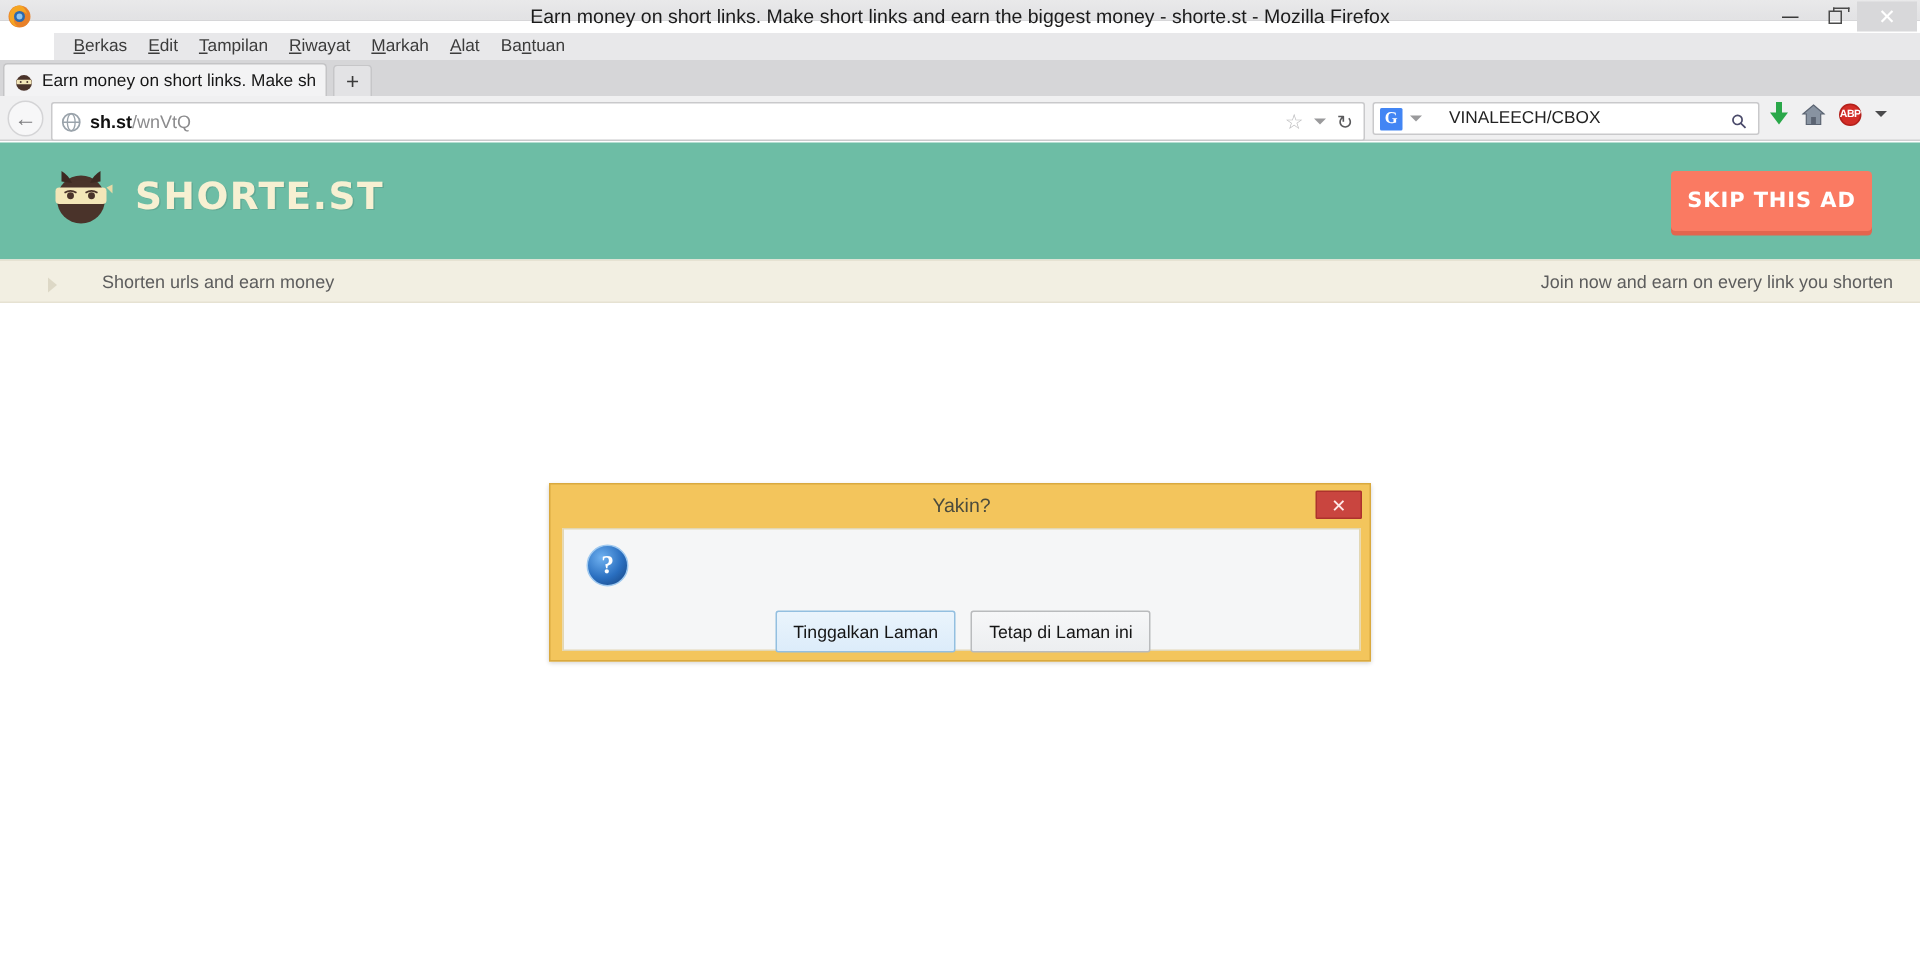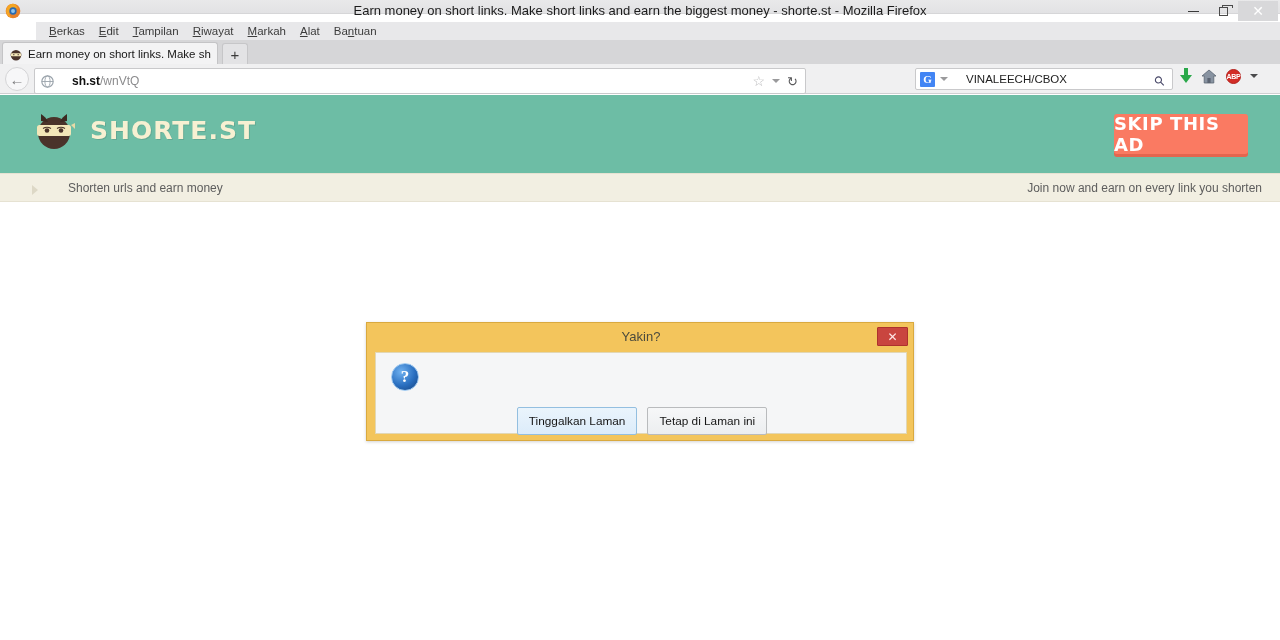--- a/index.html
+++ b/index.html
@@ -80,23 +80,23 @@
     background:#f0f0f1; border-bottom:1px solid #cfcfd1;
     display:flex; align-items:center;
   }
   .backbtn {
     position:absolute; left:5px; top:3px; width:24px; height:24px;
     border-radius:50%; background:#f7f7f8; border:1px solid #d4d4d6;
     display:flex; align-items:center; justify-content:center;
     color:#7b7b7d; font-size:15px;
   }
   .urlbar {
-    position:absolute; left:34px; top:4px; width:772px; height:22px;
+    position:absolute; left:34px; top:4px; width:876px; height:22px;
     background:#ffffff; border:1px solid #c9c9cb; border-radius:2px;
-    display:flex; align-items:center; padding:12px 4px;gap:12px;
+    display:flex; align-items:center; padding:12px 4px;
   }
   .globe-ico { width:13px; height:13px; margin:0 6px 0 2px; flex:0 0 13px; }
   .url-text { font-size:12px; color:#8b8b8d; font-family:"Liberation Sans", sans-serif; }
   .url-text b { color:#111; font-weight:bold; }
   .url-icons { margin-left:auto; display:flex; align-items:center; gap:7px; padding-right:3px; }
   .star-ico { color:#b9b9bb; font-size:14px; }
   .caret-sm { width:0;height:0;border-left:4px solid transparent;border-right:4px solid transparent;border-top:4px solid #9a9a9c; }
   .reload-ico { color:#5a5a5c; font-size:13px; }
 
   .searchbar {
@@ -133,21 +133,21 @@
   .ninja { width:44px; height:44px; position:relative; }
   .st-wordmark {
     margin-left:14px; font-size:25px; font-weight:bold; letter-spacing:1px;
     color:#f7f0d2; font-family:"DejaVu Sans", sans-serif;
     text-shadow: 1px 1px 0 rgba(0,0,0,0.10);
   }
   .skip-btn {
     position:absolute; right:32px; top:19px; width:134px; height:40px;
     background:#fa7a62; border-radius:3px;
     box-shadow: 0 3px 0 #e4654e;
-    color:#ffffff; font-size:18px; font-weight:bold; letter-spacing:0.6px;
+    color:#ffffff; font-size:14px; font-weight:bold; letter-spacing:0.6px;
     display:flex; align-items:center; justify-content:center;
     font-family:"DejaVu Sans", sans-serif;
   }
   .st-subbar {
     position:absolute; left:0; top:78px; width:1280px; height:29px;
     background:#f2efe2; border-top:1px solid #e6e2d2; border-bottom:1px solid #e6e2d2;
   }
   .sub-tri {
     position:absolute; left:32px; top:11px;
     width:0;height:0;border-top:5px solid transparent;border-bottom:5px solid transparent;

